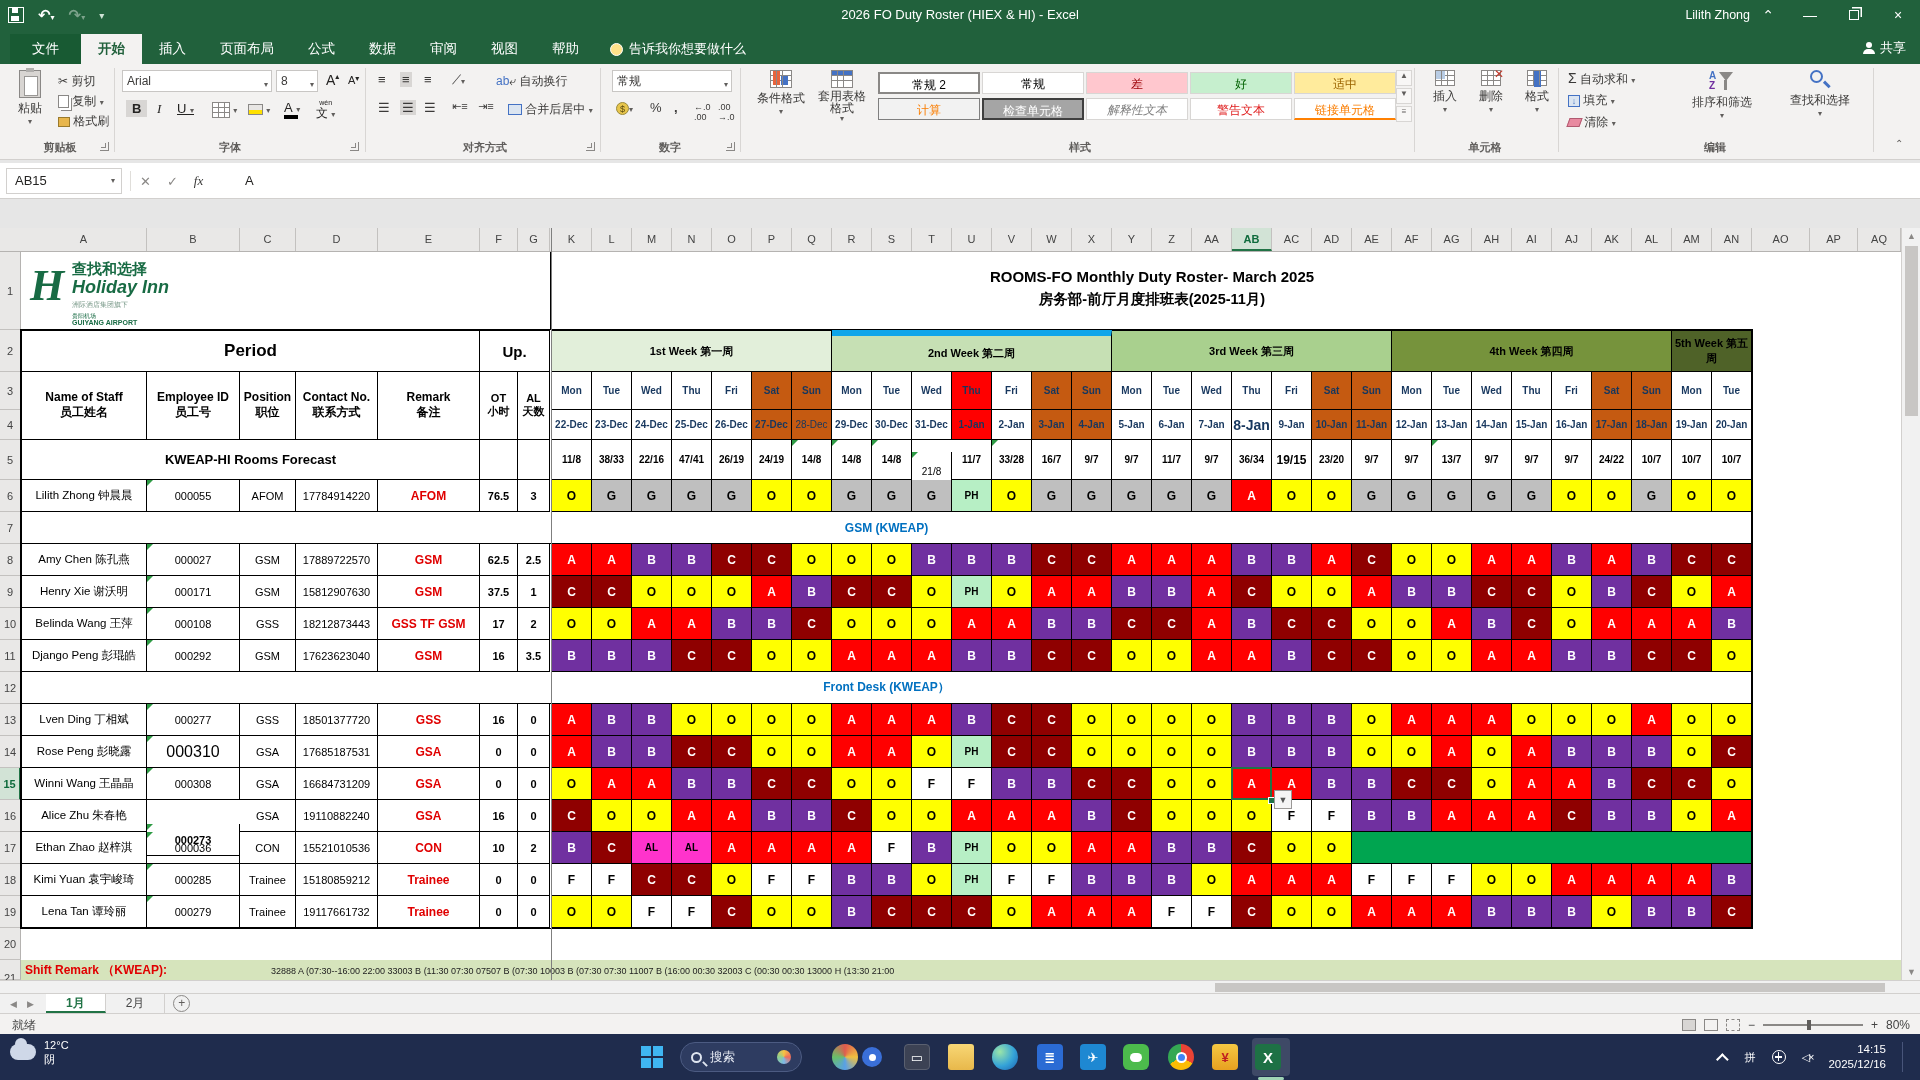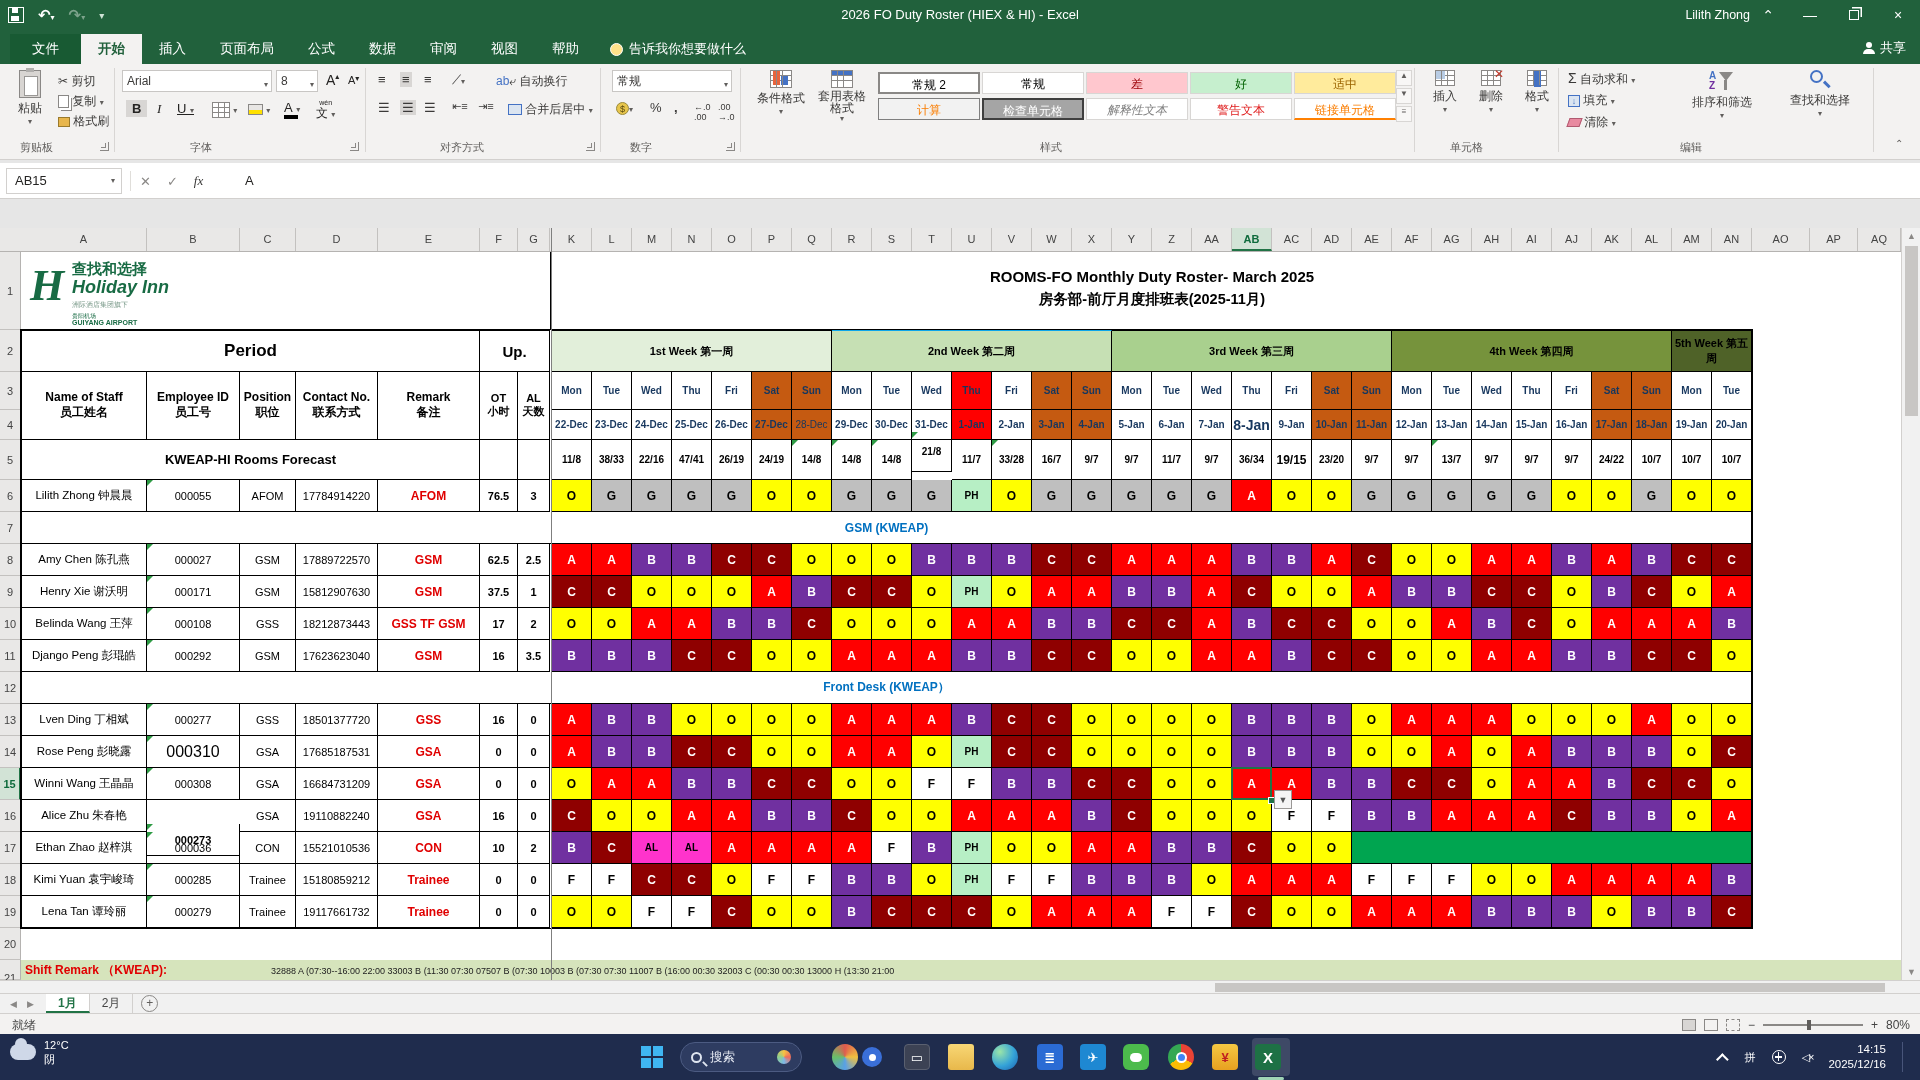--- a/index.html
+++ b/index.html
@@ -29,21 +29,21 @@
   .tellme { height:30px; line-height:30px; color:#fff; font-size:13px; display:flex; align-items:center; gap:6px; padding:0 14px; }
   .bulb { width:13px; height:13px; border-radius:50%; background:#ffe28a; border:1px solid #fff; }
   .share-btn { position:absolute; right:14px; bottom:2px; height:28px; line-height:28px; color:#fff; font-size:13px; display:flex; align-items:center; gap:5px; }
   .person-i { width:12px; height:12px; position:relative; }
   .person-i:before { content:""; position:absolute; left:3px; top:0; width:6px; height:6px; border-radius:50%; background:#fff; }
   .person-i:after { content:""; position:absolute; left:0; bottom:0; width:12px; height:5px; border-radius:5px 5px 0 0; background:#fff; }
 
   
   .ribbon { position:absolute; left:0; top:64px; width:1920px; height:96px; background:#f3f2f1; border-bottom:1px solid #d2d0ce; font-size:12px; color:#3b3a39; }
   .gsep { position:absolute; top:4px; height:84px; width:1px; background:#d8d6d4; }
-  .glabel { position:absolute; top:76px; height:16px; font-size:11px; color:#605e5c; text-align:left; }
+  .glabel { position:absolute; top:76px; height:16px; font-size:11px; color:#605e5c; text-align:center;font-weight:bold; }
   .dlg { position:absolute; top:78px; width:9px; height:9px; border-right:1.5px solid #8a8886; border-bottom:1.5px solid #8a8886; }
   .dlg:before { content:""; position:absolute; right:2px; bottom:2px; width:4px; height:4px; border-right:1.5px solid #8a8886; border-bottom:1.5px solid #8a8886; }
   .smallbtn { position:absolute; height:18px; line-height:18px; font-size:12px; color:#3b3a39; white-space:nowrap; }
   .combo { position:absolute; background:#fff; border:1px solid #c8c6c4; font-size:12px; padding:1px 4px; height:22px; line-height:18px; }
   .combo .da { position:absolute; right:3px; top:5px; font-size:8px; color:#605e5c; }
   .ib { display:inline-block; vertical-align:middle; }
   .bigbtn { position:absolute; text-align:center; font-size:12px; color:#3b3a39; }
   .bigbtn .bicon { margin:0 auto 2px auto; }
   .clip-i { width:22px; height:28px; background:#d8d5d2; border:1px solid #8a8886; position:relative; }
   .clip-i:before { content:""; position:absolute; left:4px; top:5px; width:12px; height:18px; background:#fff; border:1px solid #9a9896; }
@@ -87,21 +87,21 @@
   .dvbtn { position:absolute; width:18px; height:19px; background:#f5f5f5; border:1px solid #9a9896; color:#555; font-size:9px; text-align:center; line-height:18px; }
   .vscroll { position:absolute; left:1901px; top:228px; width:19px; height:752px; background:#f1f1f1; border-left:1px solid #d2d0ce; }
   .vthumb { position:absolute; left:3px; width:13px; background:#c8c6c4; }
   .scroll-arrow { position:absolute; left:0; width:19px; height:16px; color:#8a8886; font-size:9px; text-align:center; line-height:16px; }
 
   
   .hscroll { position:absolute; left:0; top:980px; width:1920px; height:13px; background:#f1f1f1; border-top:1px solid #d2d0ce; }
   .hthumb { position:absolute; top:2px; height:9px; background:#c8c6c4; }
   .sheettabs { position:absolute; left:0; top:993px; width:1920px; height:20px; background:#f1f1f1; border-top:1px solid #d2d0ce; display:flex; align-items:stretch; font-size:12px; }
   .tabnav { width:46px; display:flex; align-items:center; gap:10px; padding-left:10px; color:#8a8886; font-size:9px; }
-  .stab { padding:0 12px; line-height:19px; color:#444; border-right:1px solid #d2d0ce; }
+  .stab { padding:0 20px; line-height:19px; color:#444; border-right:1px solid #d2d0ce; }
   .stab.active { background:#fff; color:#217346; font-weight:bold; border-bottom:2px solid #217346; }
   .addsheet { width:17px; height:17px; margin:1px 0 0 8px; border-radius:50%; border:1px solid #8a8886; color:#605e5c; text-align:center; line-height:15px; font-size:12px; }
   .statusbar { position:absolute; left:0; top:1013px; width:1920px; height:21px; background:#f3f2f1; border-top:1px solid #d2d0ce; font-size:12px; color:#444; }
   .zoomseg { position:absolute; right:10px; top:0; height:21px; display:flex; align-items:center; gap:8px; }
   .ztrack { width:100px; height:2px; background:#8a8886; position:relative; }
   .zthumb { position:absolute; left:44px; top:-4px; width:4px; height:10px; background:#605e5c; }
   .viewic { width:14px; height:12px; border:1px solid #8a8886; }
 
   
   .taskbar { position:absolute; left:0; top:1034px; width:1920px; height:46px; background:#1f2c4d; color:#fff; }
@@ -393,21 +393,21 @@
       <div class="abs" style="left:550px;top:252px;width:1px;height:78px;background:#000"></div>
       <div class="cell" style="left:21px;top:330px;width:459px;height:42px;font-size:17px;font-weight:bold;border-left:1px solid #000;border-top:1px solid #000">
         <div class="ctext">Period</div>
       </div>
       <div class="cell" style="left:480px;top:330px;width:70px;height:42px;font-size:15px;font-weight:bold;border-top:1px solid #000">
         <div class="ctext">Up.</div>
       </div>
       <div class="cell" style="left:552px;top:330px;width:280px;height:42px;background:#e2efda;font-size:11px;font-weight:bold;border-top:1px solid #000">
         <div class="ctext">1st Week 第一周</div>
       </div>
-      <div class="cell" style="left:832px;top:330px;width:280px;height:42px;background:#c6e0b4;font-size:11px;font-weight:bold;border-top:1px solid #0ea5e9">
+      <div class="cell" style="left:832px;top:330px;width:280px;height:42px;background:#c6e0b4;font-size:11px;font-weight:bold;border-top:6px solid #0ea5e9">
         <div class="ctext">2nd Week 第二周</div>
       </div>
       <div class="cell" style="left:1112px;top:330px;width:280px;height:42px;background:#a9d08e;font-size:11px;font-weight:bold;border-top:1px solid #000">
         <div class="ctext">3rd Week 第三周</div>
       </div>
       <div class="cell" style="left:1392px;top:330px;width:280px;height:42px;background:#76933c;font-size:11px;font-weight:bold;border-top:1px solid #000">
         <div class="ctext">4th Week 第四周</div>
       </div>
       <div class="cell" style="left:1672px;top:330px;width:80px;height:42px;background:#4f6228;font-size:11px;font-weight:bold;border-top:1px solid #000">
         <div class="ctext">5th Week 第五周</div>
@@ -666,21 +666,21 @@
         <div class="tri"></div>
       </div>
       <div class="cell" style="left:832px;top:440px;width:40px;height:40px;font-weight:bold">
         <div class="ctext" style="font-size:10px">14/8</div>
         <div class="tri"></div>
       </div>
       <div class="cell" style="left:872px;top:440px;width:40px;height:40px;font-weight:bold">
         <div class="ctext" style="font-size:10px">14/8</div>
         <div class="tri"></div>
       </div>
-      <div class="cell" style="left:912px;top:432px;width:40px;height:40px;font-weight:bold">
+      <div class="cell" style="left:912px;top:452px;width:40px;height:40px;font-weight:normal">
         <div class="ctext" style="font-size:10px">21/8</div>
         <div class="tri"></div>
       </div>
       <div class="cell" style="left:952px;top:440px;width:40px;height:40px;font-weight:bold">
         <div class="ctext" style="font-size:10px">11/7</div>
       </div>
       <div class="cell" style="left:992px;top:440px;width:40px;height:40px;font-weight:bold">
         <div class="ctext" style="font-size:10px">33/28</div>
         <div class="tri"></div>
       </div>

